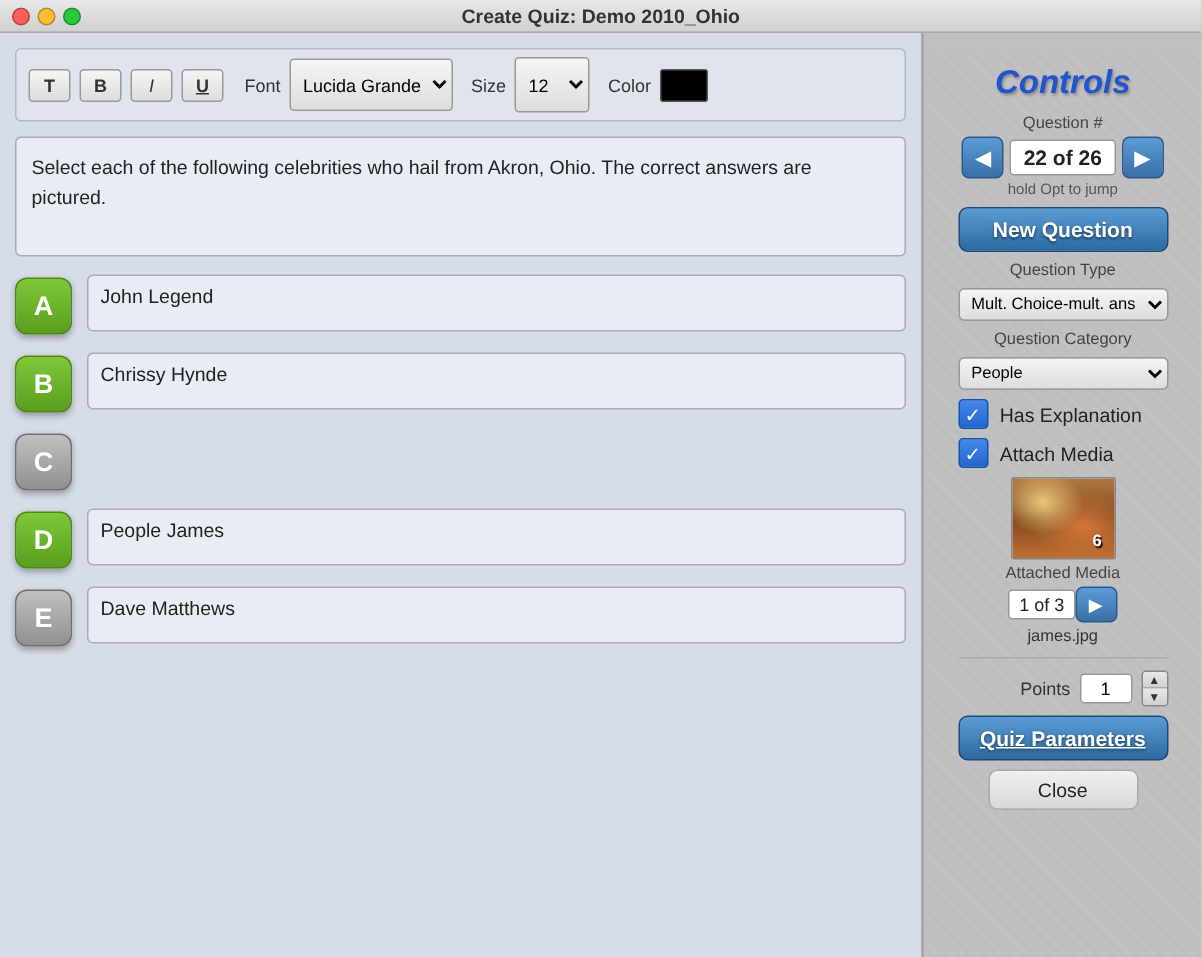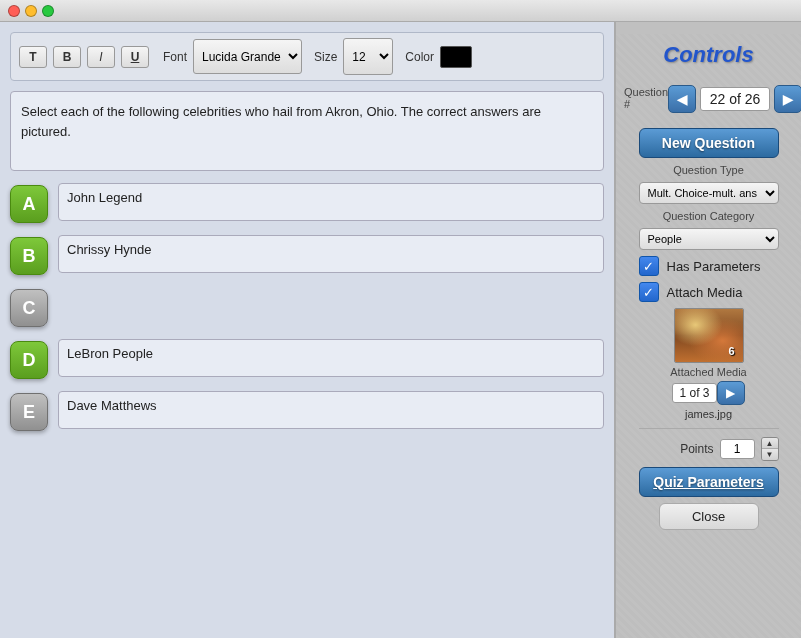--- a/index.html
+++ b/index.html
@@ -206,21 +206,21 @@
       font-size: 22px;
       font-weight: bold;
       color: #2255cc;
       font-style: italic;
       text-shadow: 1px 1px 2px rgba(0,0,0,0.3);
       margin-bottom: 2px;
     }
 
     .question-nav {
       display: flex;
-      flex-direction: row;
+      flex-direction: column;
       align-items: center;
       width: 100%;
     }
     .question-num-label {
       font-size: 11px;
       color: #444;
       margin-bottom: 3px;
     }
     .nav-row {
       display: flex;
@@ -239,21 +239,21 @@
       color: white;
       font-size: 14px;
       border: 1px solid #2a5a8a;
     }
     .question-num-box {
       background: white;
       border: 1px solid #999;
       border-radius: 3px;
       padding: 3px 8px;
       font-size: 14px;
-      font-weight: normal;
+      font-weight: bold;
       color: #222;
       text-align: center;
       min-width: 70px;
     }
     .hold-opt-text {
       font-size: 10px;
       color: #555;
       margin-top: 2px;
     }
 
@@ -463,20 +463,21 @@
   </style>
 </head>
 <body>
 
 <div class="title-bar">
   <div class="traffic-lights">
     <div class="tl tl-red"></div>
     <div class="tl tl-yellow"></div>
     <div class="tl tl-green"></div>
   </div>
+  <span class="title-bar-title">Create Quiz: Demo 2010_Ohio</span>
 </div>
 
 <div class="main-layout">
 
   <div class="left-panel">
 
     <div class="toolbar">
       <div class="fmt-btn">T</div>
       <div class="fmt-btn" style="font-weight:bold;">B</div>
       <div class="fmt-btn italic">I</div>
@@ -504,21 +505,21 @@
         </div>
         <div class="answer-option">
           <div class="answer-letter letter-green">B</div>
           <div class="answer-text-box">Chrissy Hynde</div>
         </div>
         <div class="answer-option">
           <div class="answer-letter letter-gray">C</div>
         </div>
         <div class="answer-option">
           <div class="answer-letter letter-green">D</div>
-          <div class="answer-text-box">LeBron People</div>
+          <div class="answer-text-box">People James</div>
         </div>
         <div class="answer-option">
           <div class="answer-letter letter-gray">E</div>
           <div class="answer-text-box">Dave Matthews</div>
         </div>
       </div>
 
   </div>
 
   <div class="right-panel">
@@ -542,21 +543,21 @@
       <option>Mult. Choice-mult. ans.</option>
     </select>
 
     <div class="section-label">Question Category</div>
     <select class="dropdown-select">
       <option>People</option>
     </select>
 
     <div class="checkbox-row">
       <div class="checkbox-blue">✓</div>
-      <span class="checkbox-label">Has Parameters</span>
+      <span class="checkbox-label">Has Explanation</span>
     </div>
 
     <div class="checkbox-row">
       <div class="checkbox-blue">✓</div>
       <span class="checkbox-label">Attach Media</span>
     </div>
 
     <div class="media-section">
       <div class="media-thumbnail">
         <div class="media-thumbnail-inner"></div>

